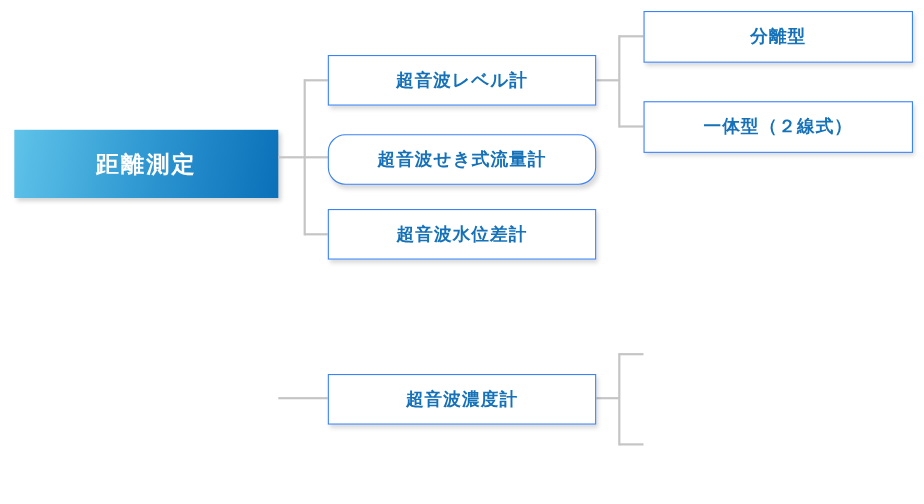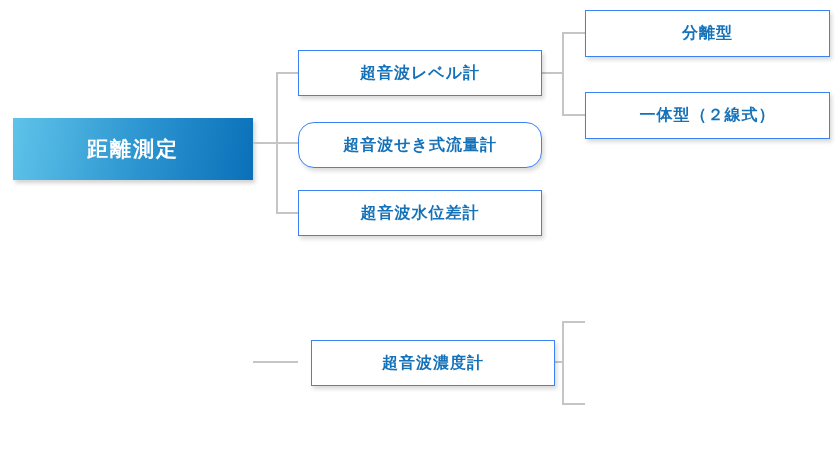--- a/index.html
+++ b/index.html
@@ -56,21 +56,21 @@
   
   .root1 { left: 13px; top: 118px; height: 62px; }
   .g1-mid1 { top: 50px; }
   .g1-mid2 { top: 122px; }
   .g1-mid3 { top: 190px; }
   .g1-leaf1 { top: 10px; }
   .g1-leaf2 { top: 92px; }
 
   
   .root2 { left: 13px; top: 338px; height: 48px; }
-  .g2-mid1 { top: 340px; margin-left: 13px; }
+  .g2-mid1 { top: 340px; }
   .g2-leaf1 { top: 299px; height: 46px; }
   .g2-leaf2 { top: 381px; height: 46px; }
 </style>
 </head>
 <body>
 
 <div class="canvas">
 
   <div class="root-box root1">距離測定</div>
 

